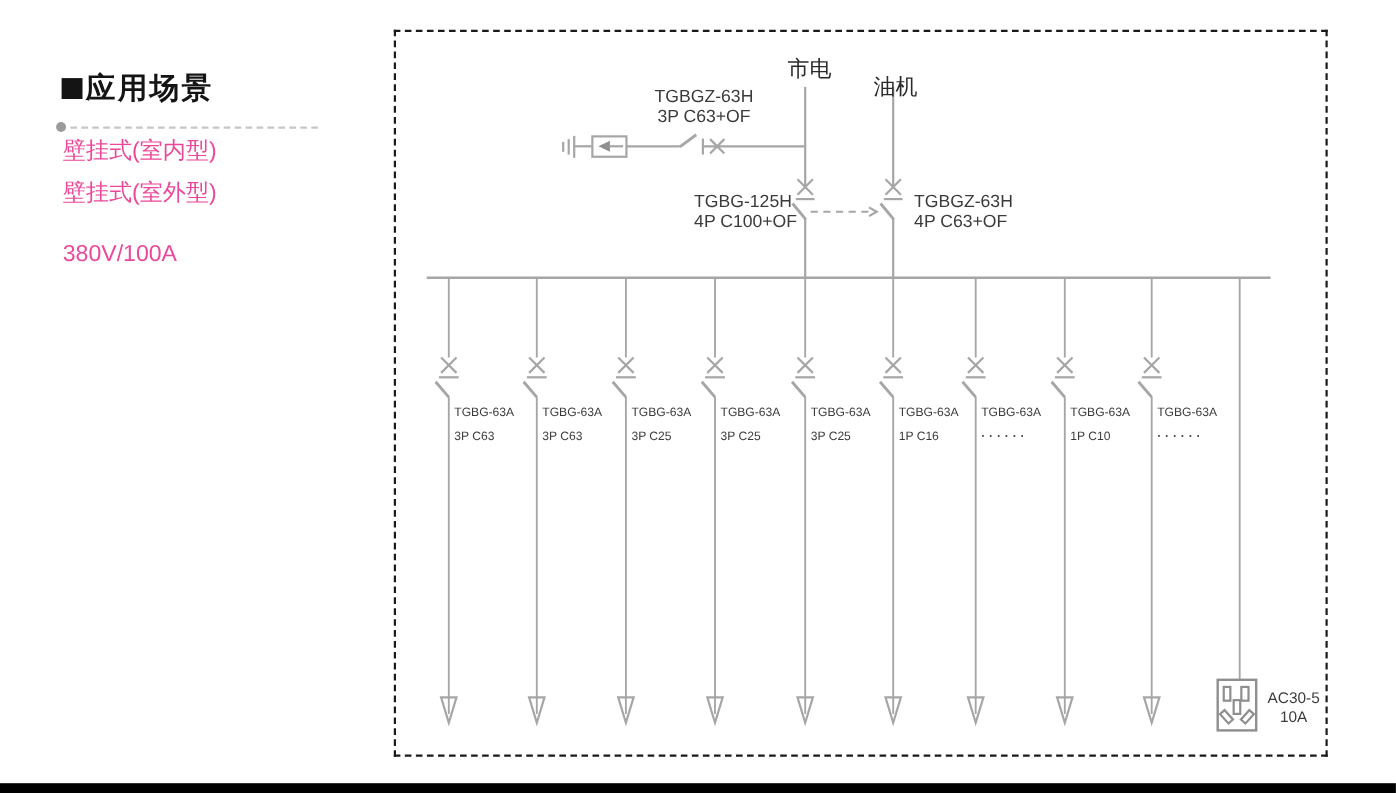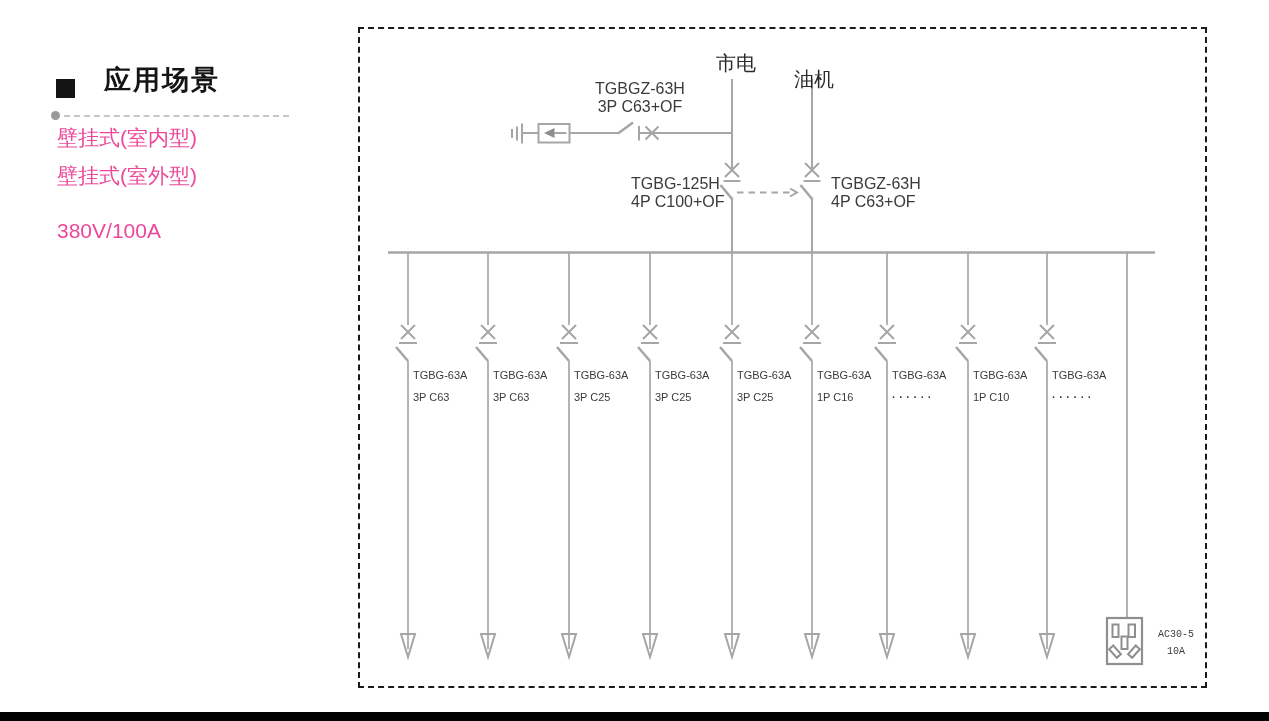--- a/index.html
+++ b/index.html
@@ -3,21 +3,21 @@
 <meta charset="utf-8">
 <title>应用场景</title>
 <style>
   html,body{margin:0;padding:0;background:#fff;}
   .stage{
     position:relative;width:1269px;height:721px;background:#fff;overflow:hidden;
     font-family:"Liberation Sans","DejaVu Sans",sans-serif;
     --line:#a6a6a6;--sym:#8f8f8f;--label:#3b3b3b;--dark:#2a2a2a;
   }
   
-  .lp-title-row{position:absolute;left:56px;top:62px;display:flex;align-items:flex-end;gap:29px;}
+  .lp-title-row{position:absolute;left:56px;top:62px;display:flex;align-items:center;gap:3px;}
   .lp-square{width:19px;height:19px;background:#141414;flex:0 0 auto;}
   .lp-title{font-size:27px;font-weight:bold;color:#141414;letter-spacing:2px;white-space:nowrap;}
   .lp-sep{position:absolute;left:51px;top:111px;width:238px;display:flex;align-items:center;}
   .lp-dot{width:9px;height:9px;border-radius:50%;background:#9a9a9a;flex:0 0 auto;}
   .lp-dashes{flex:1;border-top:2px dashed #c6c6c6;margin-left:4px;}
   .lp-item{position:absolute;left:57px;font-size:21px;line-height:30px;color:#ec4899;white-space:nowrap;}
   
   .dbox{position:absolute;left:358px;top:27px;width:845px;height:657px;border:2px dashed #1a1a1a;}
   .dsvg{position:absolute;left:0;top:0;}
   .dsvg path,.dsvg rect{fill:none;stroke:var(--line);stroke-width:2;}
@@ -27,21 +27,21 @@
   .dsvg .fillarrow{fill:var(--sym);stroke:none;}
   .dsvg .boxfill{fill:#fff;}
   .dsvg .dash{stroke-dasharray:6.5 5;}
   
   .dlabel{position:absolute;color:var(--label);white-space:nowrap;}
   .lbl-main{font-size:16px;line-height:17.5px;}
   .lbl-src{font-size:20px;line-height:18px;color:var(--dark);}
   .lbl-center{text-align:center;}
   .blabel{position:absolute;top:364px;font-size:11px;line-height:22px;color:var(--label);white-space:nowrap;}
   .blabel .dots{letter-spacing:3.5px;font-weight:bold;}
-  .lbl-socket{font-size:10px;line-height:17px;font-family:Liberation Mono, monospace;}
+  .lbl-socket{font-size:14px;line-height:17px;}
   
   .bottom-bar{position:absolute;left:0;top:712px;width:1269px;height:9px;background:#000;}
 </style>
 </head>
 <body>
 
 <div class="stage" style="--line: #a6a6a6; --sym: #8f8f8f; --label: #3b3b3b;">
 
   <section>
     <div class="lp-title-row">

